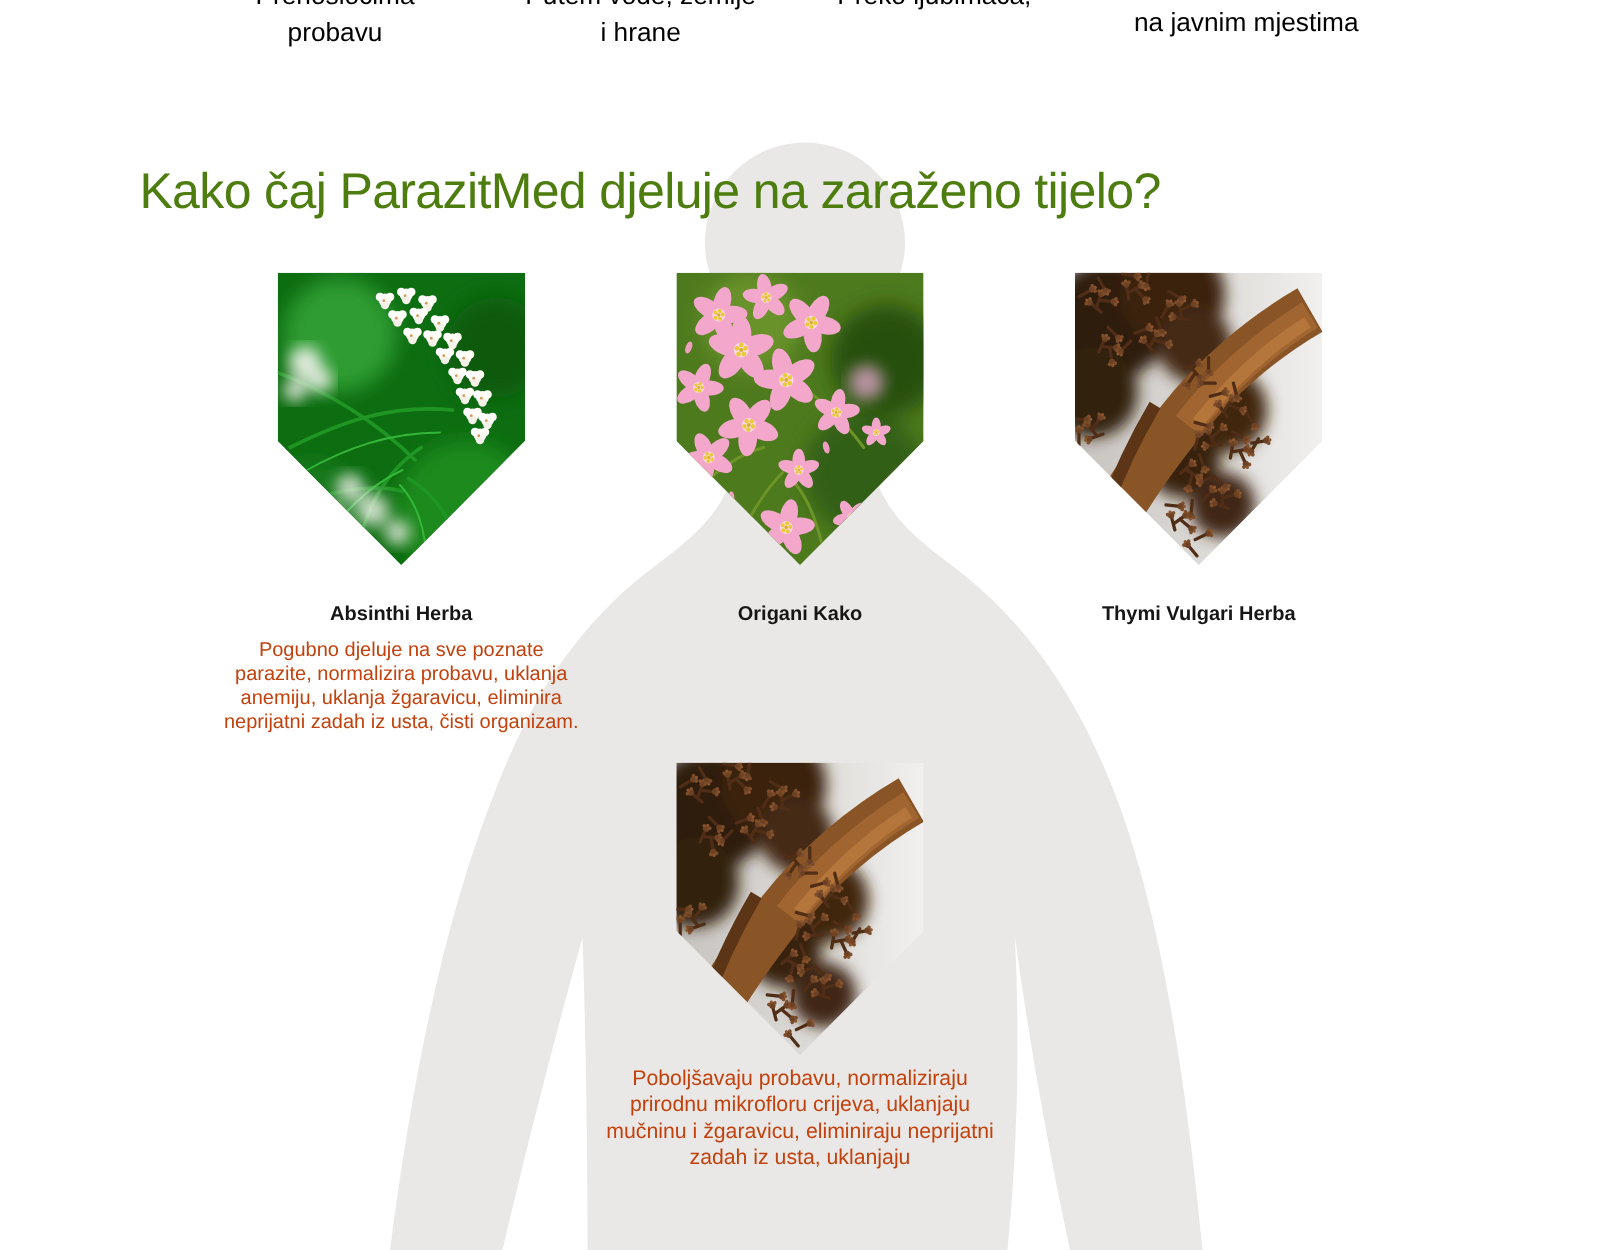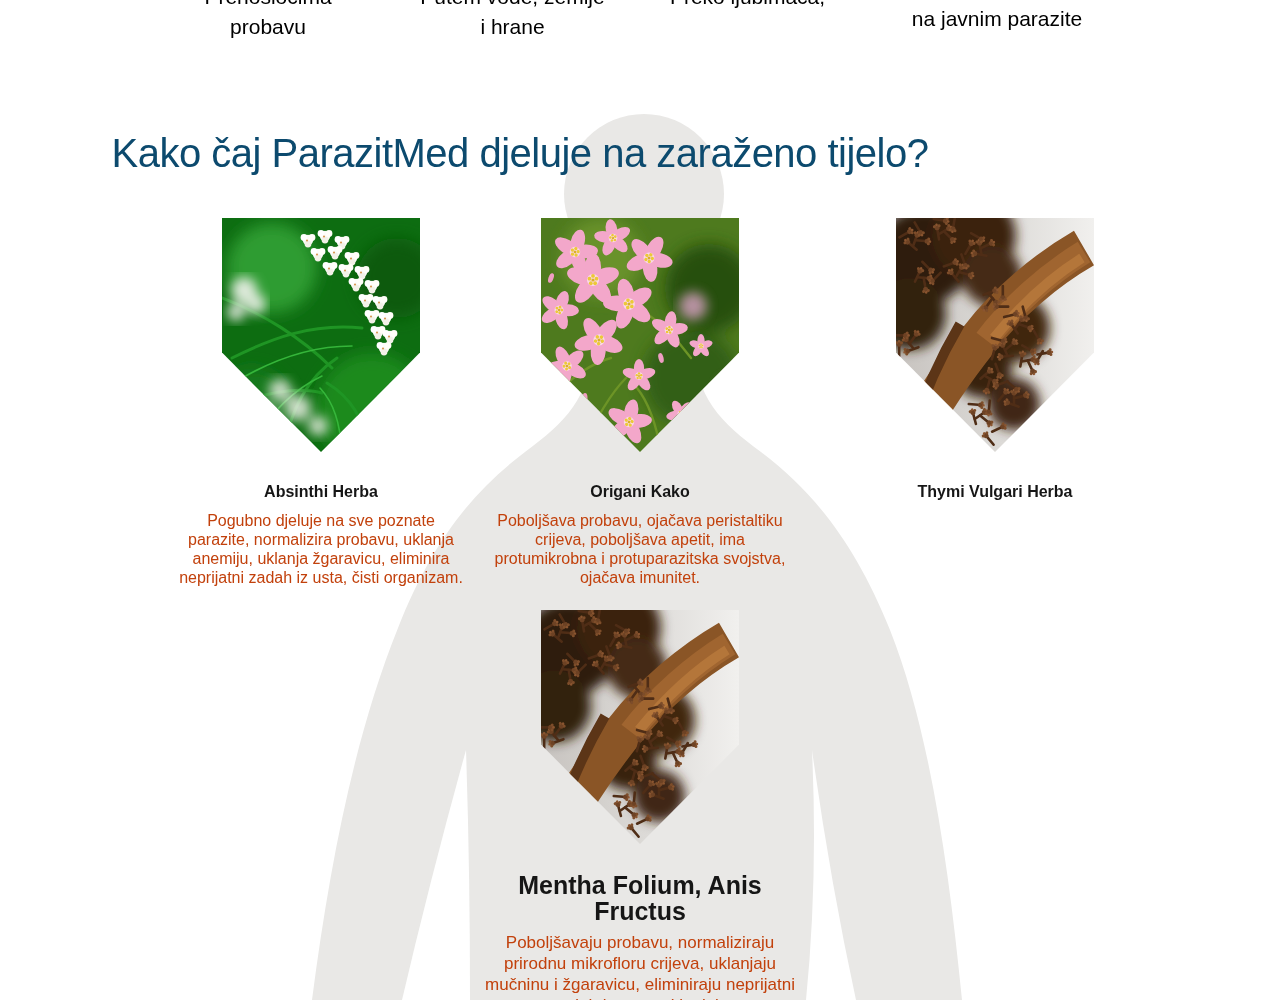--- a/index.html
+++ b/index.html
@@ -15,27 +15,27 @@
   .t-col{position:absolute;text-align:center;font-size:21px;line-height:30px;color:#000;z-index:2;}
   .t1{left:168px;width:200px;top:-18px;}
   .t2{left:385px;width:255px;top:-18px;}
   .t3{left:625px;width:245px;top:-18px;}
   .t4{left:872px;width:250px;top:4px;}
   .t-line{display:block;}
   
   .page-title{
     position:absolute;top:128px;left:0;width:1040px;margin:0;
     text-align:center;font-size:40px;line-height:50px;font-weight:400;
-    letter-spacing:-0.5px;color:#0c4a6e;z-index:2;
+    letter-spacing:-0.5px;color:#4d7c0f;z-index:2;
   }
   
   .card{position:absolute;text-align:center;z-index:2;}
   .c1{left:171px;width:300px;top:218px;}
   .c2{left:490px;width:300px;top:218px;}
-  .c3{left:839px;width:312px;top:218px;}
+  .c3{left:803px;width:312px;top:218px;}
   .c4{left:480px;width:320px;top:610px;}
   .shield{
     width:198px;height:234px;margin:0 auto;
     clip-path:polygon(0 0,100% 0,100% 57.5%,50% 100%,0 57.5%);
   }
   .shield svg{display:block;width:198px;height:234px;}
   .card-title{
     margin:26px 0 0 0;font-size:16px;line-height:28px;font-weight:700;color:#161616;
   }
   .c4 .card-title{margin-top:28px;font-size:25px;line-height:26px;}
@@ -264,21 +264,21 @@
   <span class="t-line">probavu</span>
 </div>
 <div class="t-col t2">
   <span class="t-line">Putem vode, zemlje</span>
   <span class="t-line">i hrane</span>
 </div>
 <div class="t-col t3">
   <span class="t-line">Preko ljubimaca,</span>
 </div>
 <div class="t-col t4">
-  <span class="t-line">na javnim parazite</span>
+  <span class="t-line">na javnim mjestima</span>
 </div>
 
 <h1 class="page-title">Kako čaj ParazitMed djeluje na zaraženo tijelo?</h1>
 
 <article class="card c1">
   <div class="shield">
     <svg viewBox="0 0 198 234">
         <use href="#scene-yarrow" width="198" height="234"></use>
       </svg>
   </div>
@@ -286,33 +286,31 @@
   <p class="card-desc">Pogubno djeluje na sve poznate parazite, normalizira probavu, uklanja anemiju, uklanja žgaravicu, eliminira neprijatni zadah iz usta, čisti organizam.</p>
 </article>
 
 <article class="card c2">
   <div class="shield">
     <svg viewBox="0 0 198 234">
         <use href="#scene-pink" width="198" height="234"></use>
       </svg>
   </div>
   <h2 class="card-title">Origani Kako</h2>
-  <p class="card-desc">Poboljšava probavu, ojačava peristaltiku crijeva, poboljšava apetit, ima protumikrobna i protuparazitska svojstva, ojačava imunitet.</p>
 </article>
 
 <article class="card c3">
   <div class="shield">
     <svg viewBox="0 0 198 234">
         <use href="#scene-cloves" width="198" height="234"></use>
       </svg>
   </div>
   <h2 class="card-title">Thymi Vulgari Herba</h2>
 </article>
 
 <article class="card c4">
   <div class="shield">
     <svg viewBox="0 0 198 234">
         <use href="#scene-cloves" width="198" height="234"></use>
       </svg>
   </div>
-  <h2 class="card-title">Mentha Folium, Anis Fructus</h2>
   <p class="card-desc">Poboljšavaju probavu, normaliziraju prirodnu mikrofloru crijeva, uklanjaju mučninu i žgaravicu, eliminiraju neprijatni zadah iz usta, uklanjaju</p>
 </article>
 
 </body></html>

